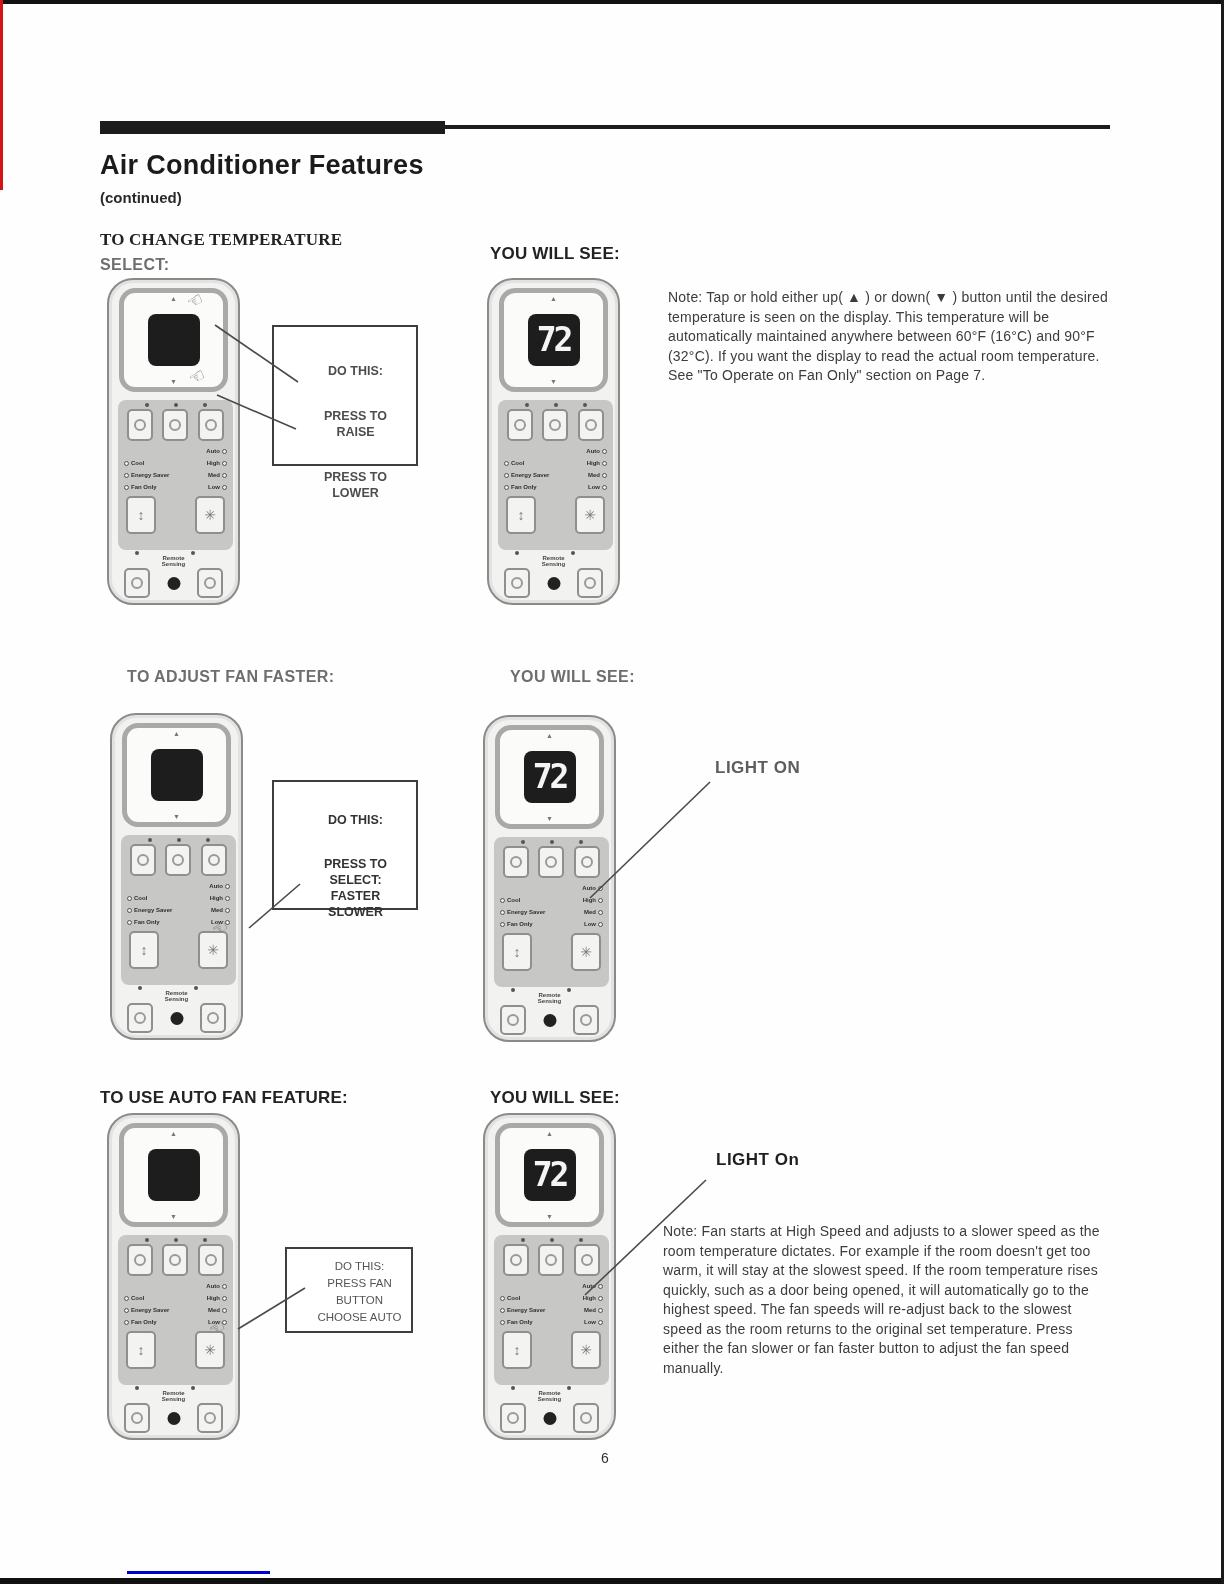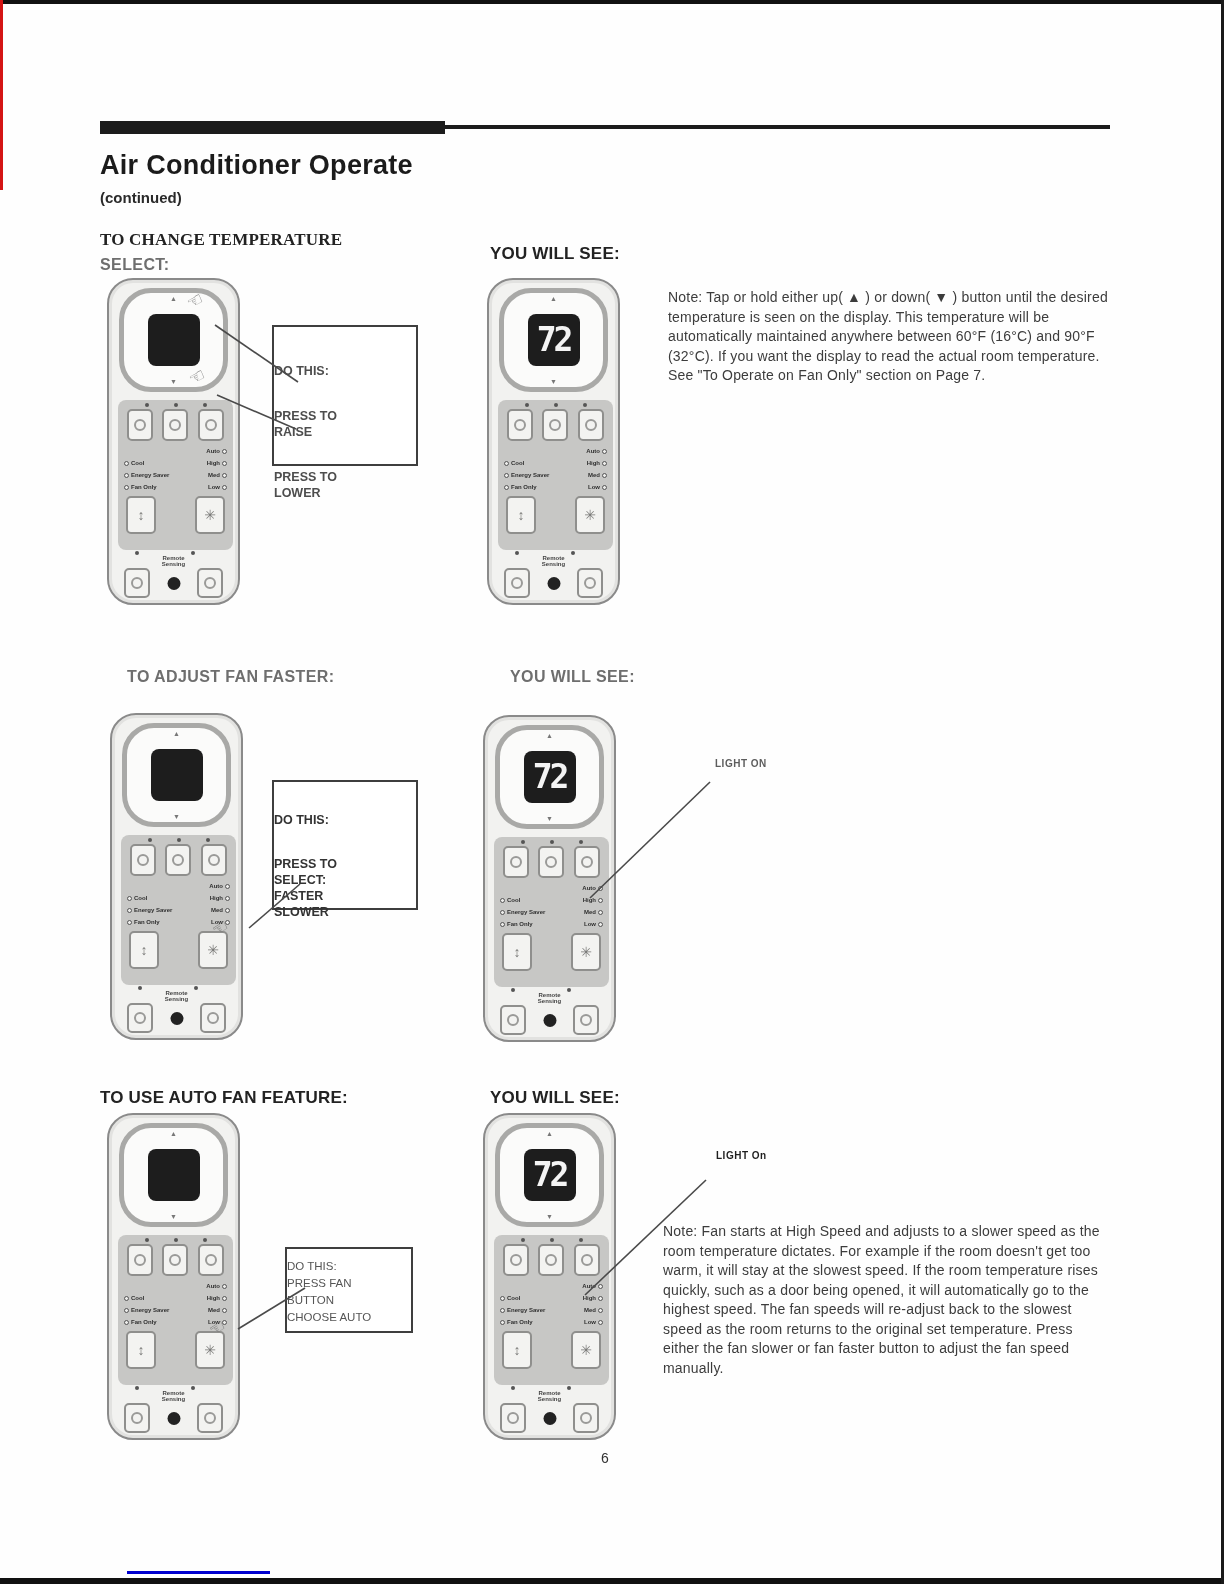--- a/index.html
+++ b/index.html
@@ -19,42 +19,42 @@
   .rule-thin  { position:absolute; left:445px; top:125px; width:665px; height:4px; background:#1c1c1c; }
 
   .page-title { position:absolute; left:100px; top:150px; font-size:27px; font-weight:bold; color:#1b1b1b; letter-spacing:0.3px; }
   .page-subtitle { position:absolute; left:100px; top:189px; font-size:15px; font-weight:bold; color:#2a2a2a; }
 
   .h-bold  { position:absolute; font-size:17px; font-weight:bold; color:#222; letter-spacing:0.2px; }
   .h-gray  { position:absolute; font-size:16px; font-weight:bold; color:#6e6e6e; letter-spacing:0.4px; }
 
   .note { position:absolute; font-size:14px; line-height:19.5px; color:#3c3c3c; letter-spacing:0.2px; }
 
-  .callout { position:absolute; border:2px solid #3e3e3e; background:#fff; text-align:left; white-space:pre-line; }
+  .callout { position:absolute; border:2px solid #3e3e3e; background:#fff; text-align:center; white-space:pre-line;padding-left:21px; }
   .callout .c-title { font-weight:bold; }
   .callout-1 { left:272px; top:325px; width:146px; height:141px; font-size:12.5px; color:#4d4d4d; font-weight:bold; line-height:16px; padding-top:20px; }
   .callout-1 .c-item { margin-top:13px; }
   .callout-2 { left:272px; top:780px; width:146px; height:130px; font-size:12.5px; color:#333; font-weight:bold; line-height:16px; padding-top:14px; }
   .callout-2 .c-body { margin-top:12px; }
   .callout-3 { left:285px; top:1247px; width:128px; height:86px; font-size:11.5px; color:#555; line-height:17px; padding-top:9px; }
 
-  .light-label { position:absolute; font-size:10px; letter-spacing:0.5px; }
+  .light-label { position:absolute; font-size:17px; letter-spacing:0.5px; }
   .light-1 { left:715px; top:758px; color:#5d5d5d; font-weight:bold; }
   .light-2 { left:716px; top:1150px; color:#1f1f1f; font-weight:bold; }
 
   .page-number { position:absolute; left:601px; top:1450px; font-size:14px; color:#333; }
 
   svg.lines { position:absolute; left:0; top:0; width:1224px; height:1584px; pointer-events:none; }
 
   
   .panel-slot { position:absolute; width:133px; height:327px; }
   .remote { position:relative; width:133px; height:327px; border:2px solid #8a8a8a; border-radius:26px;
             background:#f2f2f0; box-shadow: inset 0 0 0 3px #e2e2e0; overflow:visible; }
   .disp-module { position:absolute; left:10px; top:8px; width:109px; height:104px; border:5px solid #a9a9a7;
-                 border-radius:32px; background:#fbfbfa; }
+                 border-radius:16px; background:#fbfbfa; }
   .arrow-glyph { position:absolute; left:50%; transform:translateX(-50%); font-size:7px; color:#777; line-height:8px; }
   .arrow-up { top:2px; } .arrow-down { bottom:1px; }
   .screen { position:absolute; left:50%; top:50%; transform:translate(-50%,-50%); width:52px; height:52px;
             background:#1d1d1d; border-radius:8px; color:#f4f4f4; font-family:"DejaVu Sans Mono", monospace;
             font-weight:bold; font-size:33px; line-height:52px; text-align:center; letter-spacing:-3px; }
   .keypad { position:absolute; left:9px; top:120px; width:115px; height:150px; background:#c7c7c5; border-radius:8px; }
   .mode-dots { display:flex; justify-content:space-around; padding:3px 14px 0; }
   .dot { width:4px; height:4px; border-radius:50%; background:#555; }
   .mode-btns { display:flex; justify-content:space-around; margin-top:2px; padding:0 4px; }
   .mbtn { width:26px; height:32px; background:#f3f3f1; border:2px solid #8f8f8d; border-radius:5px;
@@ -87,21 +87,21 @@
 <div id="page">
 
   <div class="edge edge-top"></div>
   <div class="edge edge-bottom"></div>
   <div class="edge edge-right"></div>
   <div class="edge edge-left-red"></div>
 
   <div class="rule-thick"></div>
   <div class="rule-thin"></div>
 
-  <div class="page-title">Air Conditioner Operate</div>
+  <div class="page-title">Air Conditioner Features</div>
   <div class="page-subtitle">(continued)</div>
 
   <div class="h-bold" style="left:100px; top:230px;font-family:Liberation Serif, serif;">TO CHANGE TEMPERATURE</div>
   <div class="h-gray" style="left:100px; top:256px;">SELECT:</div>
   <div class="h-bold" style="left:490px; top:244px;">YOU WILL SEE:</div>
 
   <div class="note" style="left:668px; top:288px; width:440px;">Note: Tap or hold either up( ▲ ) or down( ▼ ) button until the desired temperature is seen on the display. This temperature will be automatically maintained anywhere between 60°F (16°C) and 90°F (32°C). If you want the display to read the actual room temperature. See "To Operate on Fan Only" section on Page 7.</div>
 
   <div class="callout callout-1">
     <div class="c-title">DO THIS:</div>

